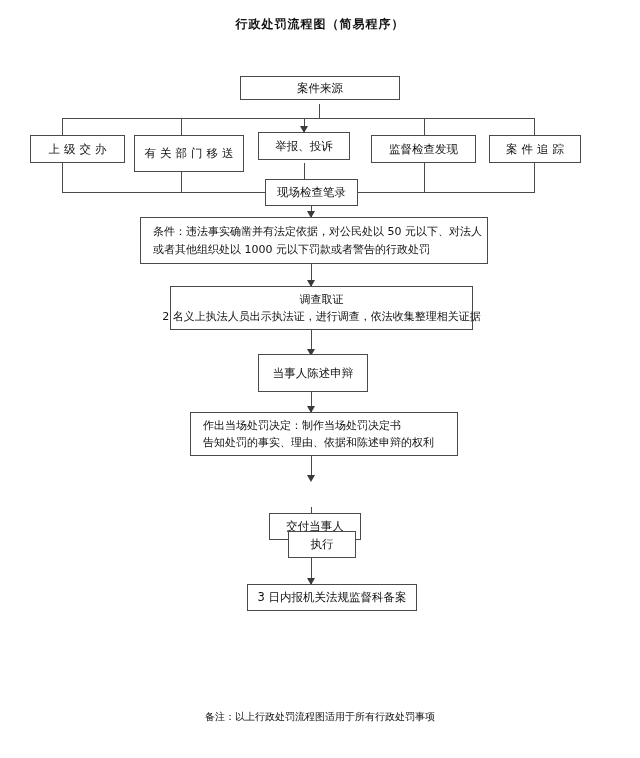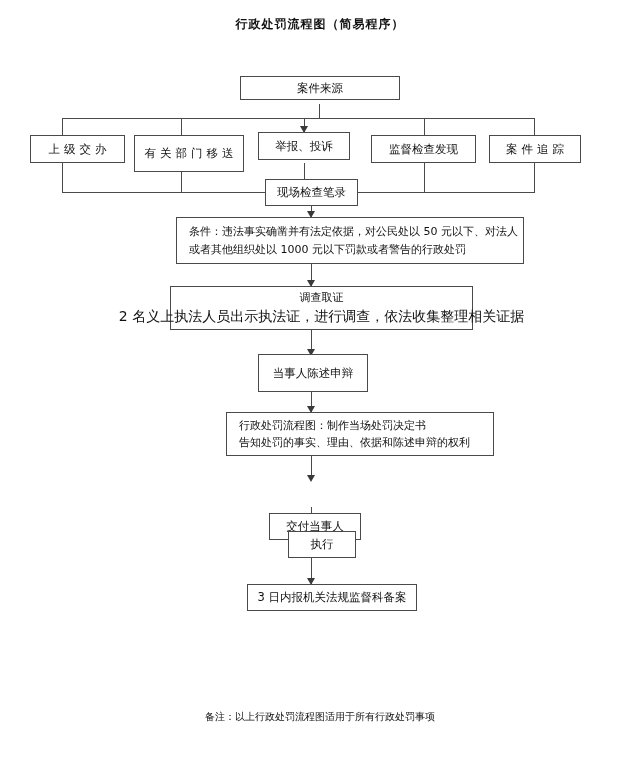--- a/index.html
+++ b/index.html
@@ -48,21 +48,20 @@
   }
   .node .l1 { white-space: nowrap; }
   .node .l2 { white-space: nowrap; }
   .node.sp { letter-spacing: 4px; text-indent: 4px; }
   .node.blk { font-size: 11px; line-height: 1.55; }
   .node.blk .l1, .node.blk .l2 { white-space: nowrap; }
   .node.left-al {
     align-items: flex-start;
     text-align: left;
     padding-left: 12px;
-    margin-left: 36px;
   }
   .conn {
     position: absolute;
     background: #4a4a4a;
     z-index: 1;
   }
   .conn.v { width: 1px; }
   .conn.h { height: 1px; }
   .arrow {
     position: absolute;
@@ -140,35 +139,35 @@
   <div class="node blk left-al" style="left:140px; top:217px; width:348px; height:47px;">
     <span class="l1">条件：违法事实确凿并有法定依据，对公民处以 50 元以下、对法人</span>
     <span class="l2">或者其他组织处以 1000 元以下罚款或者警告的行政处罚</span>
   </div>
 
   <div class="conn v" style="left:311px; top:264px; height:22px;"></div>
   <div class="arrow" style="left:306.5px; top:280px;"></div>
 
   <div class="node blk" style="left:170px; top:286px; width:303px; height:44px;">
     <span class="l1">调查取证</span>
-    <span class="l2" style="font-size:14px;">2 名义上执法人员出示执法证，进行调查，依法收集整理相关证据</span>
+    <span class="l2" style="font-size:11px;">2 名义上执法人员出示执法证，进行调查，依法收集整理相关证据</span>
   </div>
 
   <div class="conn v" style="left:311px; top:330px; height:24px;"></div>
   <div class="arrow" style="left:306.5px; top:349px;"></div>
 
   <div class="node" style="left:258px; top:354px; width:110px; height:38px;">
     <span class="l1">当事人陈述申辩</span>
   </div>
 
   <div class="conn v" style="left:311px; top:381px; height:31px;"></div>
   <div class="arrow" style="left:306.5px; top:406px;"></div>
 
   <div class="node blk left-al" style="left:190px; top:412px; width:268px; height:44px;">
-    <span class="l1">行政处罚流程图：制作当场处罚决定书</span>
+    <span class="l1">作出当场处罚决定：制作当场处罚决定书</span>
     <span class="l2">告知处罚的事实、理由、依据和陈述申辩的权利</span>
   </div>
 
   <div class="conn v" style="left:311px; top:456px; height:24px;"></div>
   <div class="arrow" style="left:306.5px; top:475px;"></div>
 
   <div class="node" style="left:269px; top:480px; width:92px; height:27px;margin-top:33px;">
     <span class="l1">交付当事人</span>
   </div>
 

